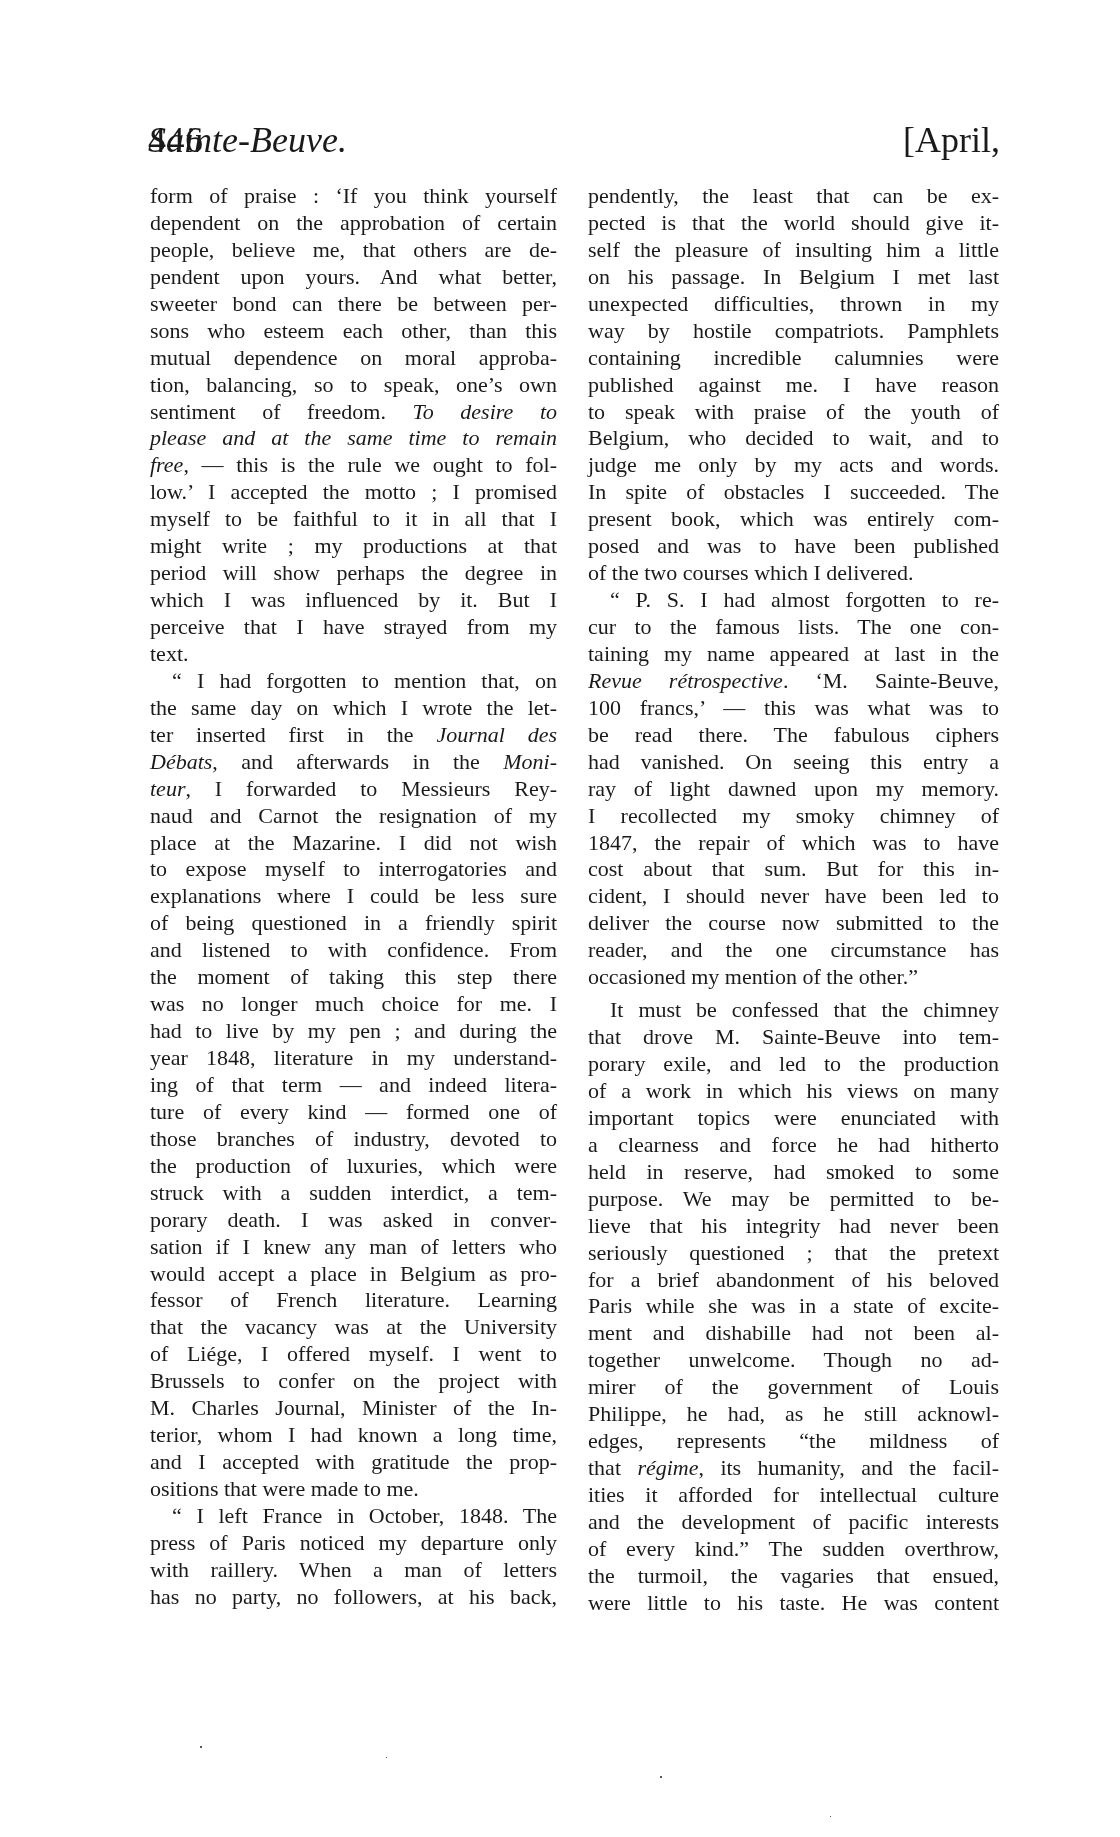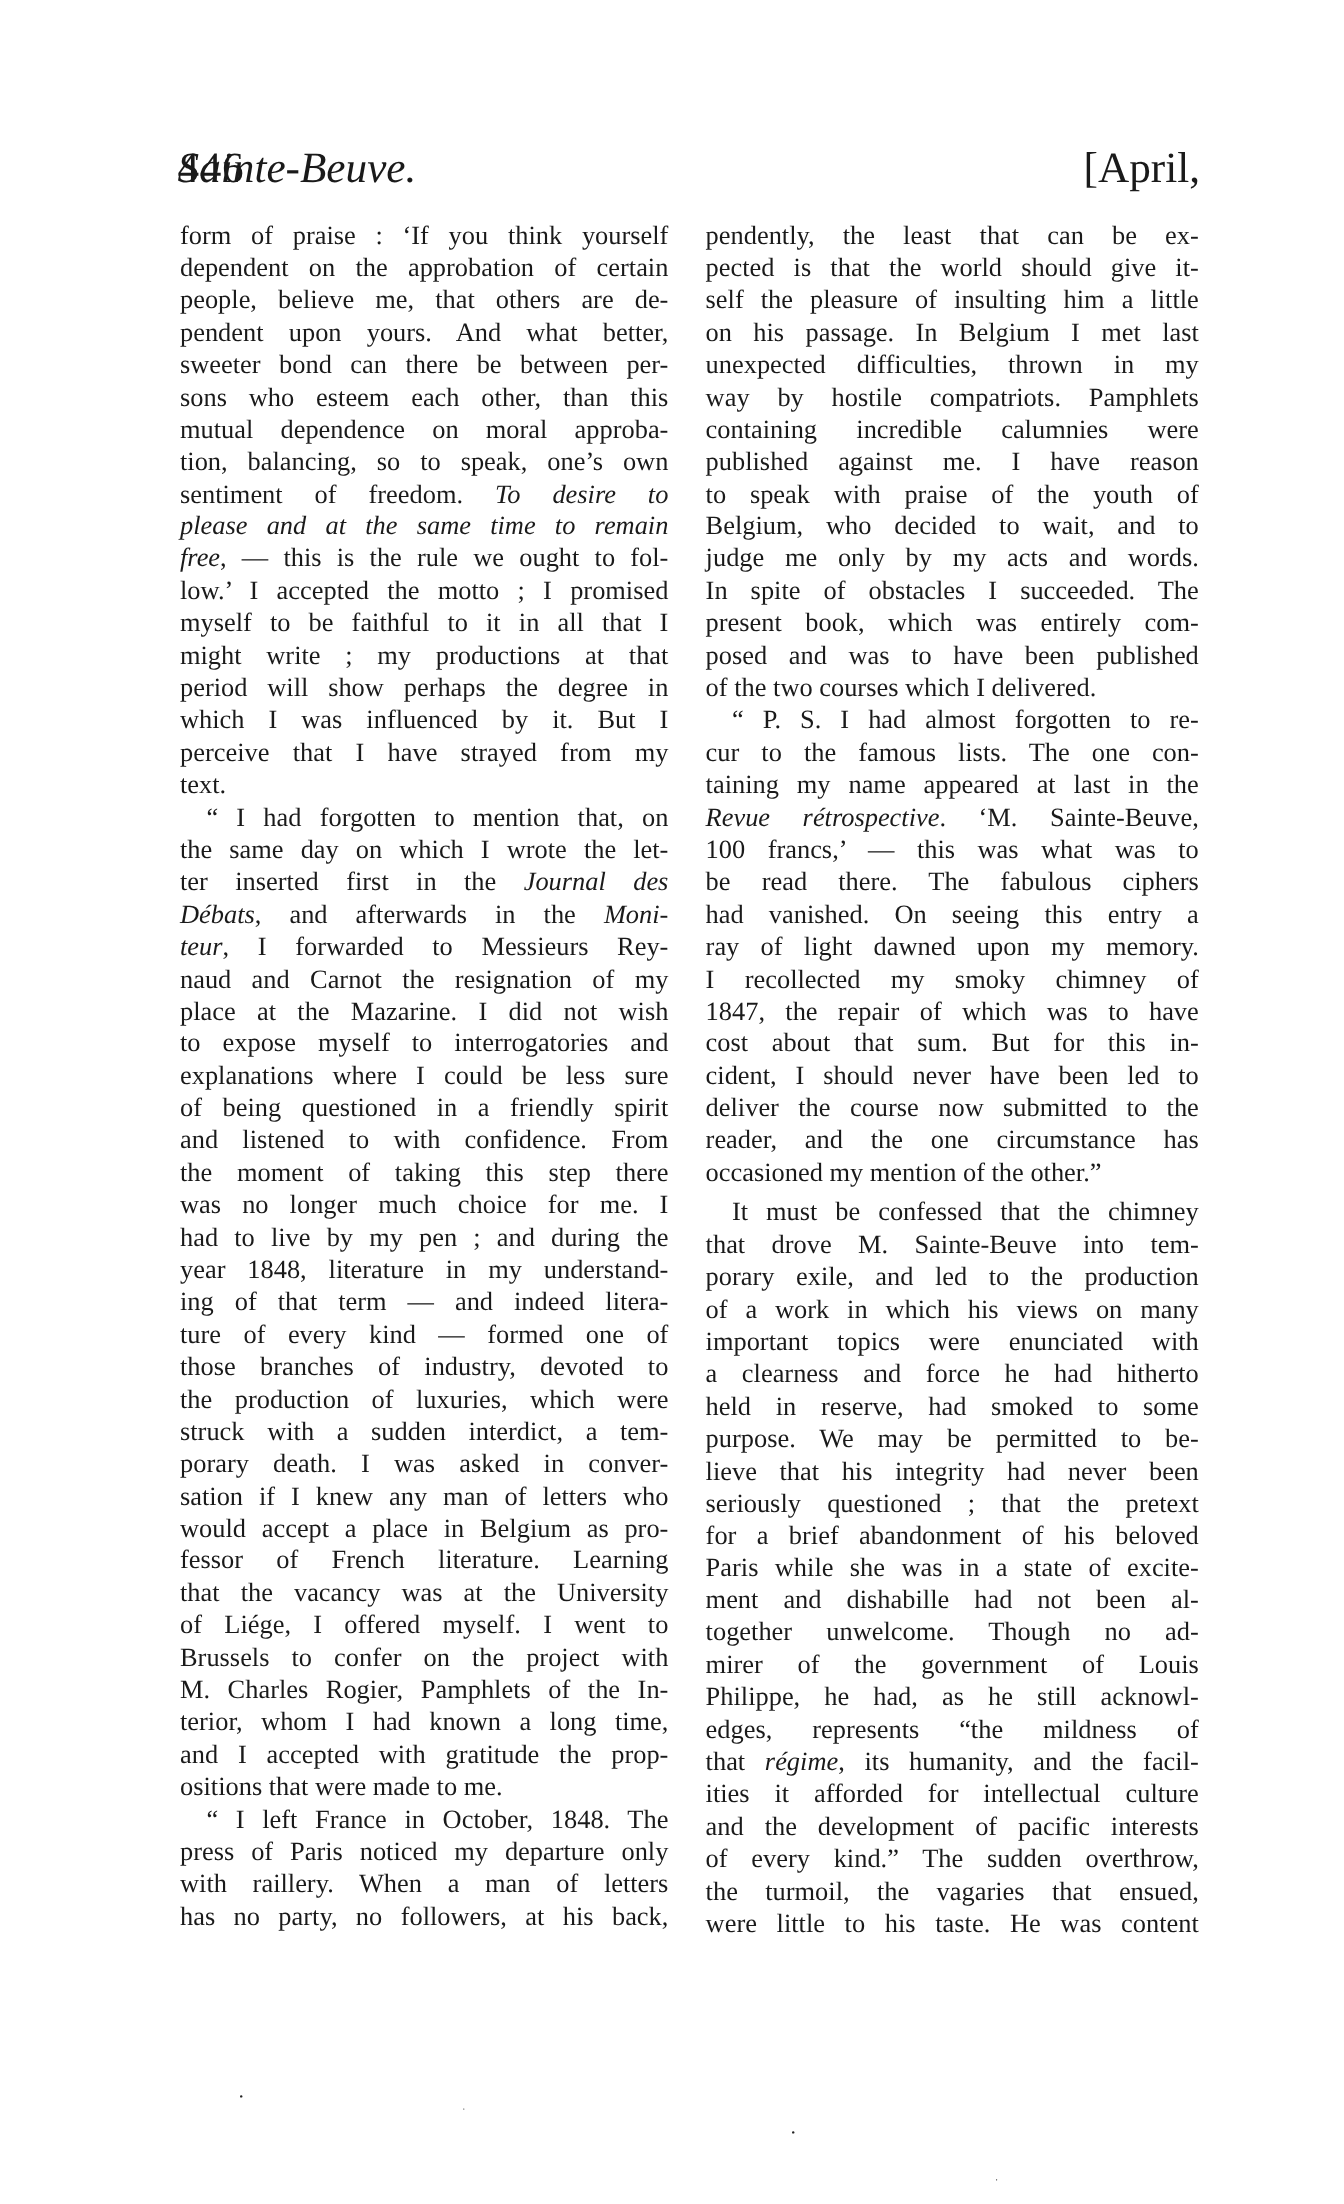--- a/index.html
+++ b/index.html
@@ -68,21 +68,21 @@
       <div class="line"><span>those branches of industry, devoted to</span></div>
       <div class="line"><span>the production of luxuries, which were</span></div>
       <div class="line"><span>struck with a sudden interdict, a tem-</span></div>
       <div class="line"><span>porary death.  I was asked in conver-</span></div>
       <div class="line"><span>sation if I knew any man of letters who</span></div>
       <div class="line"><span>would accept a place in Belgium as pro-</span></div>
       <div class="line"><span>fessor of French literature.  Learning</span></div>
       <div class="line"><span>that the vacancy was at the University</span></div>
       <div class="line"><span>of Liége, I offered myself.  I went to</span></div>
       <div class="line"><span>Brussels to confer on the project with</span></div>
-      <div class="line"><span>M. Charles Rogier, Pamphlets of the In-</span></div>
+      <div class="line"><span>M. Charles Journal, Minister of the In-</span></div>
       <div class="line"><span>terior, whom I had known a long time,</span></div>
       <div class="line"><span>and I accepted with gratitude the prop-</span></div>
       <div class="line last"><span>ositions that were made to me.</span></div>
       <div class="line indent"><span>“ I left France in October, 1848.  The</span></div>
       <div class="line"><span>press of Paris noticed my departure only</span></div>
       <div class="line"><span>with raillery.  When a man of letters</span></div>
       <div class="line"><span>has no party, no followers, at his back,</span></div>
     </div>
   <div class="column col-right">
       <div class="line"><span>pendently, the least that can be ex-</span></div>

